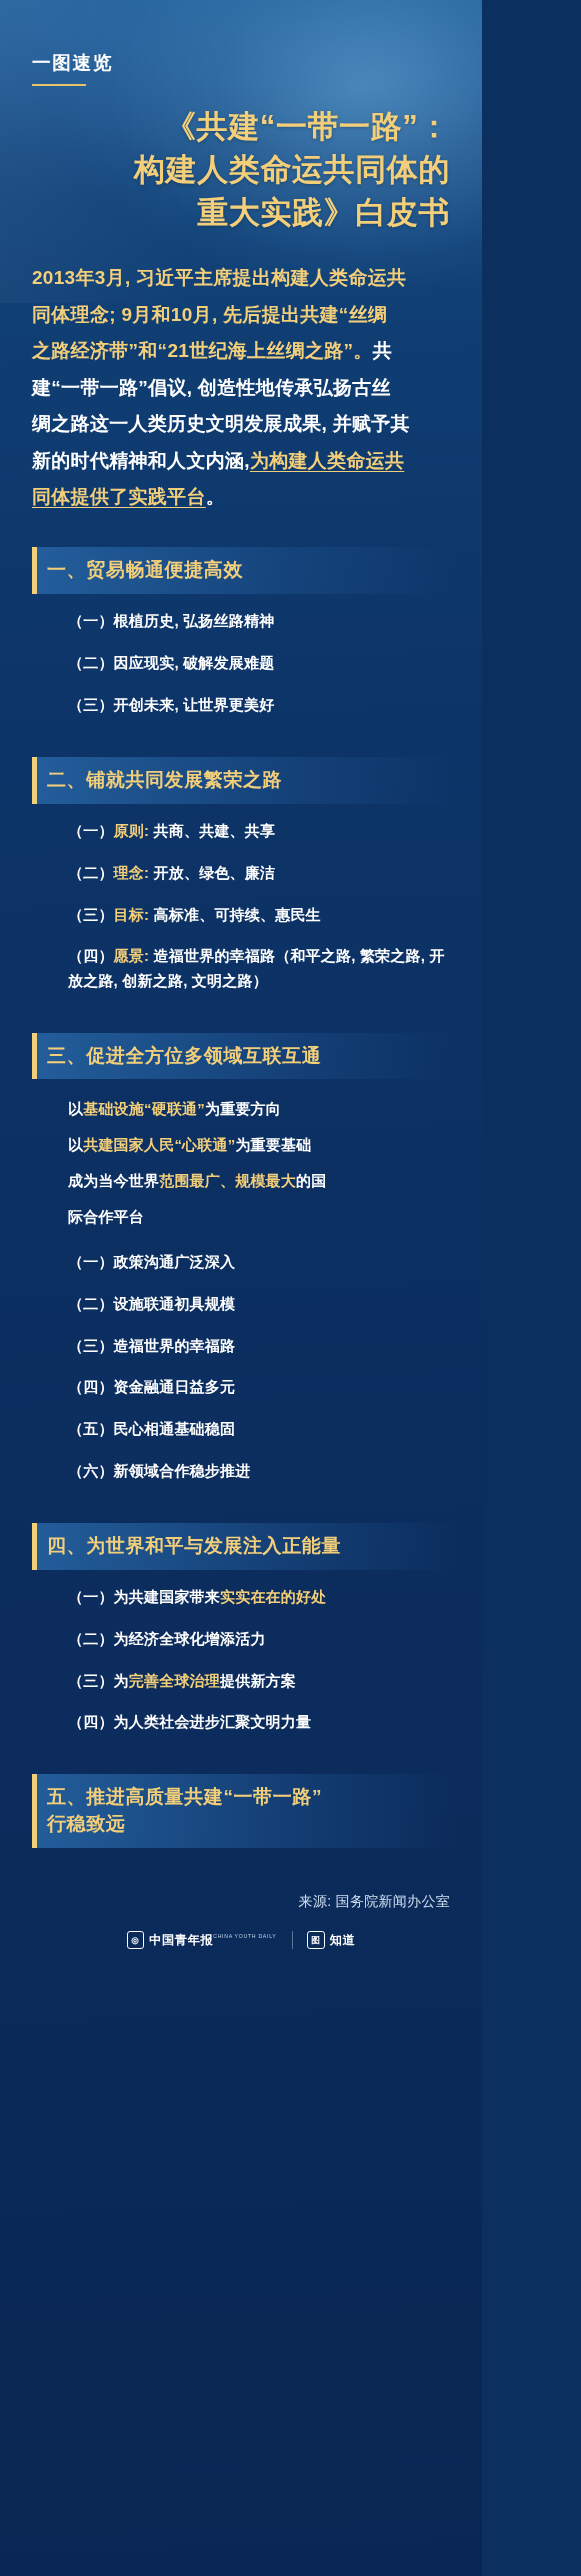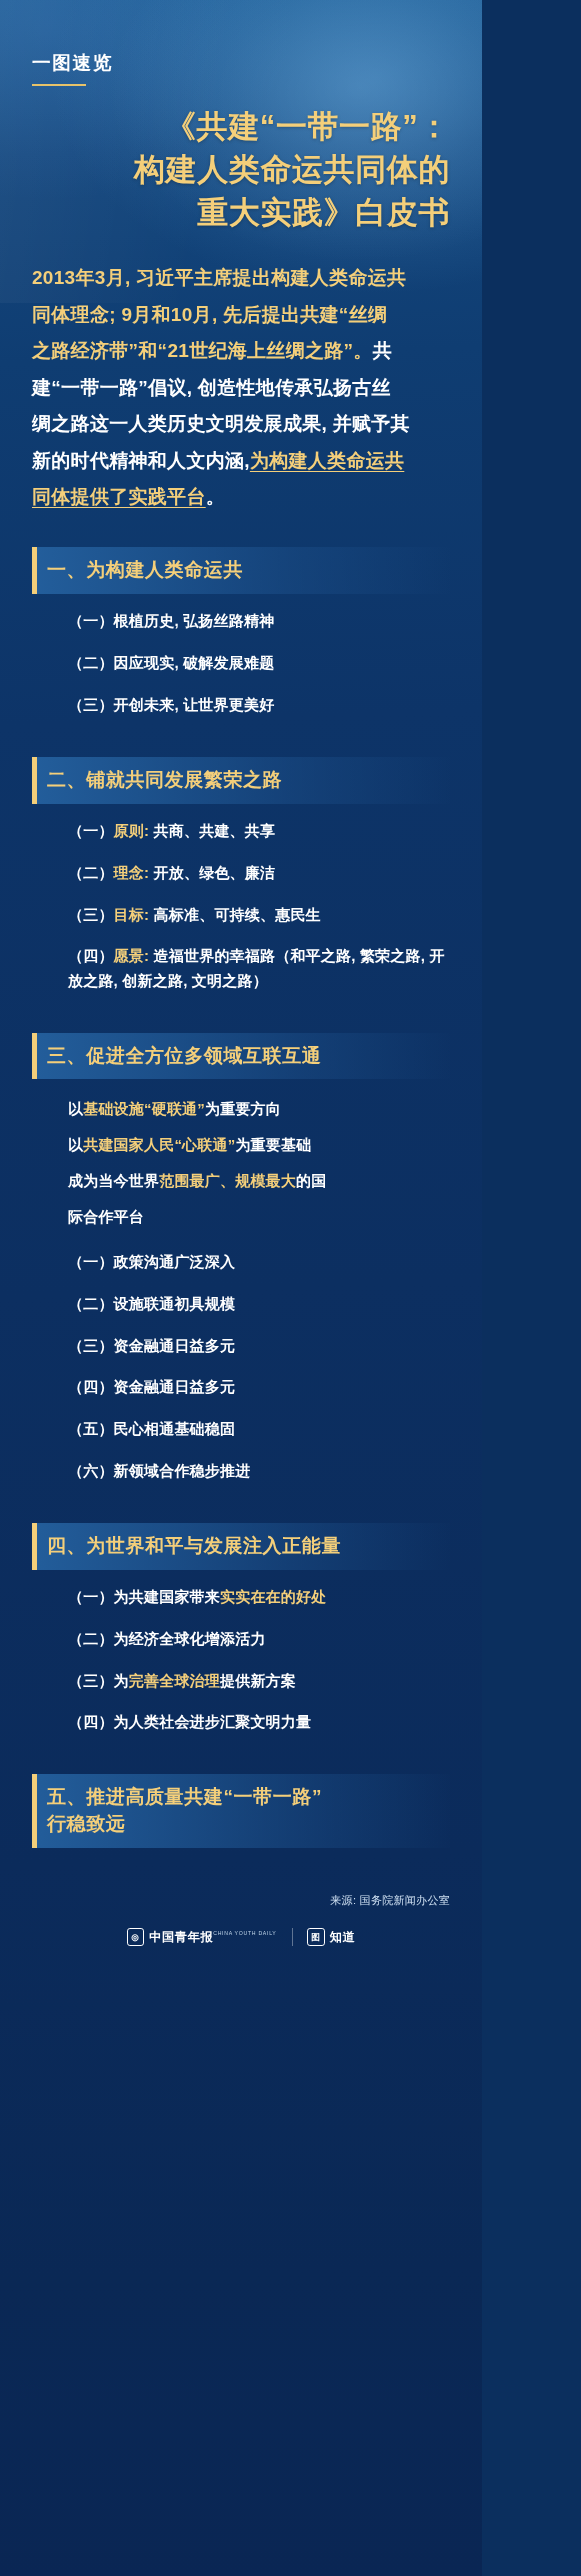--- a/index.html
+++ b/index.html
@@ -118,21 +118,21 @@
     font-weight:bold;
     padding:5.8px 0;
     letter-spacing:0.2px;
   }
   .sub-line .gold { color:#f4cf7a; }
 
   
   .source {
     margin-top:45px;
     text-align:right;
-    font-size:11px;
+    font-size:14px;
     color:#cfe0f2;
     letter-spacing:0.3px;
   }
 
   
   .footer {
     margin-top:20px;
     margin-bottom:41px;
     display:flex;
     align-items:center;
@@ -185,21 +185,21 @@
       <span class="hl">2013年3月, 习近平主席提出构建人类命运共</span><br>
       <span class="hl">同体理念; 9月和10月, 先后提出共建“丝绸</span><br>
       <span class="hl">之路经济带”和“21世纪海上丝绸之路”。</span><span>共</span><br>
       <span>建“一带一路”倡议, 创造性地传承弘扬古丝</span><br>
       <span>绸之路这一人类历史文明发展成果, 并赋予其</span><br>
       <span>新的时代精神和人文内涵,</span><span class="ul">为构建人类命运共</span><br>
       <span class="ul">同体提供了实践平台</span><span>。</span>
     </div>
 
     <div class="sec">
-      <h2>一、为构建人类命运共</h2>
+      <h2>一、贸易畅通便捷高效</h2>
     </div>
     <div class="items">
       <div class="item">（一）根植历史, 弘扬丝路精神</div>
       <div class="item">（二）因应现实, 破解发展难题</div>
       <div class="item">（三）开创未来, 让世界更美好</div>
     </div>
 
     <div class="sec">
       <h2>二、铺就共同发展繁荣之路</h2>
     </div>
@@ -231,21 +231,21 @@
       <div class="sub-line">
         <span>成为当今世界</span><span class="gold">范围最广、规模最大</span><span>的国</span>
       </div>
       <div class="sub-line">
         <span>际合作平台</span>
       </div>
     </div>
     <div class="items">
       <div class="item">（一）政策沟通广泛深入</div>
       <div class="item">（二）设施联通初具规模</div>
-      <div class="item">（三）资金融通日益多元</div>
+      <div class="item">（三）造福世界的幸福路</div>
       <div class="item">（四）资金融通日益多元</div>
       <div class="item">（五）民心相通基础稳固</div>
       <div class="item">（六）新领域合作稳步推进</div>
     </div>
 
     <div class="sec">
       <h2>四、为世界和平与发展注入正能量</h2>
     </div>
     <div class="items">
       <div class="item">

